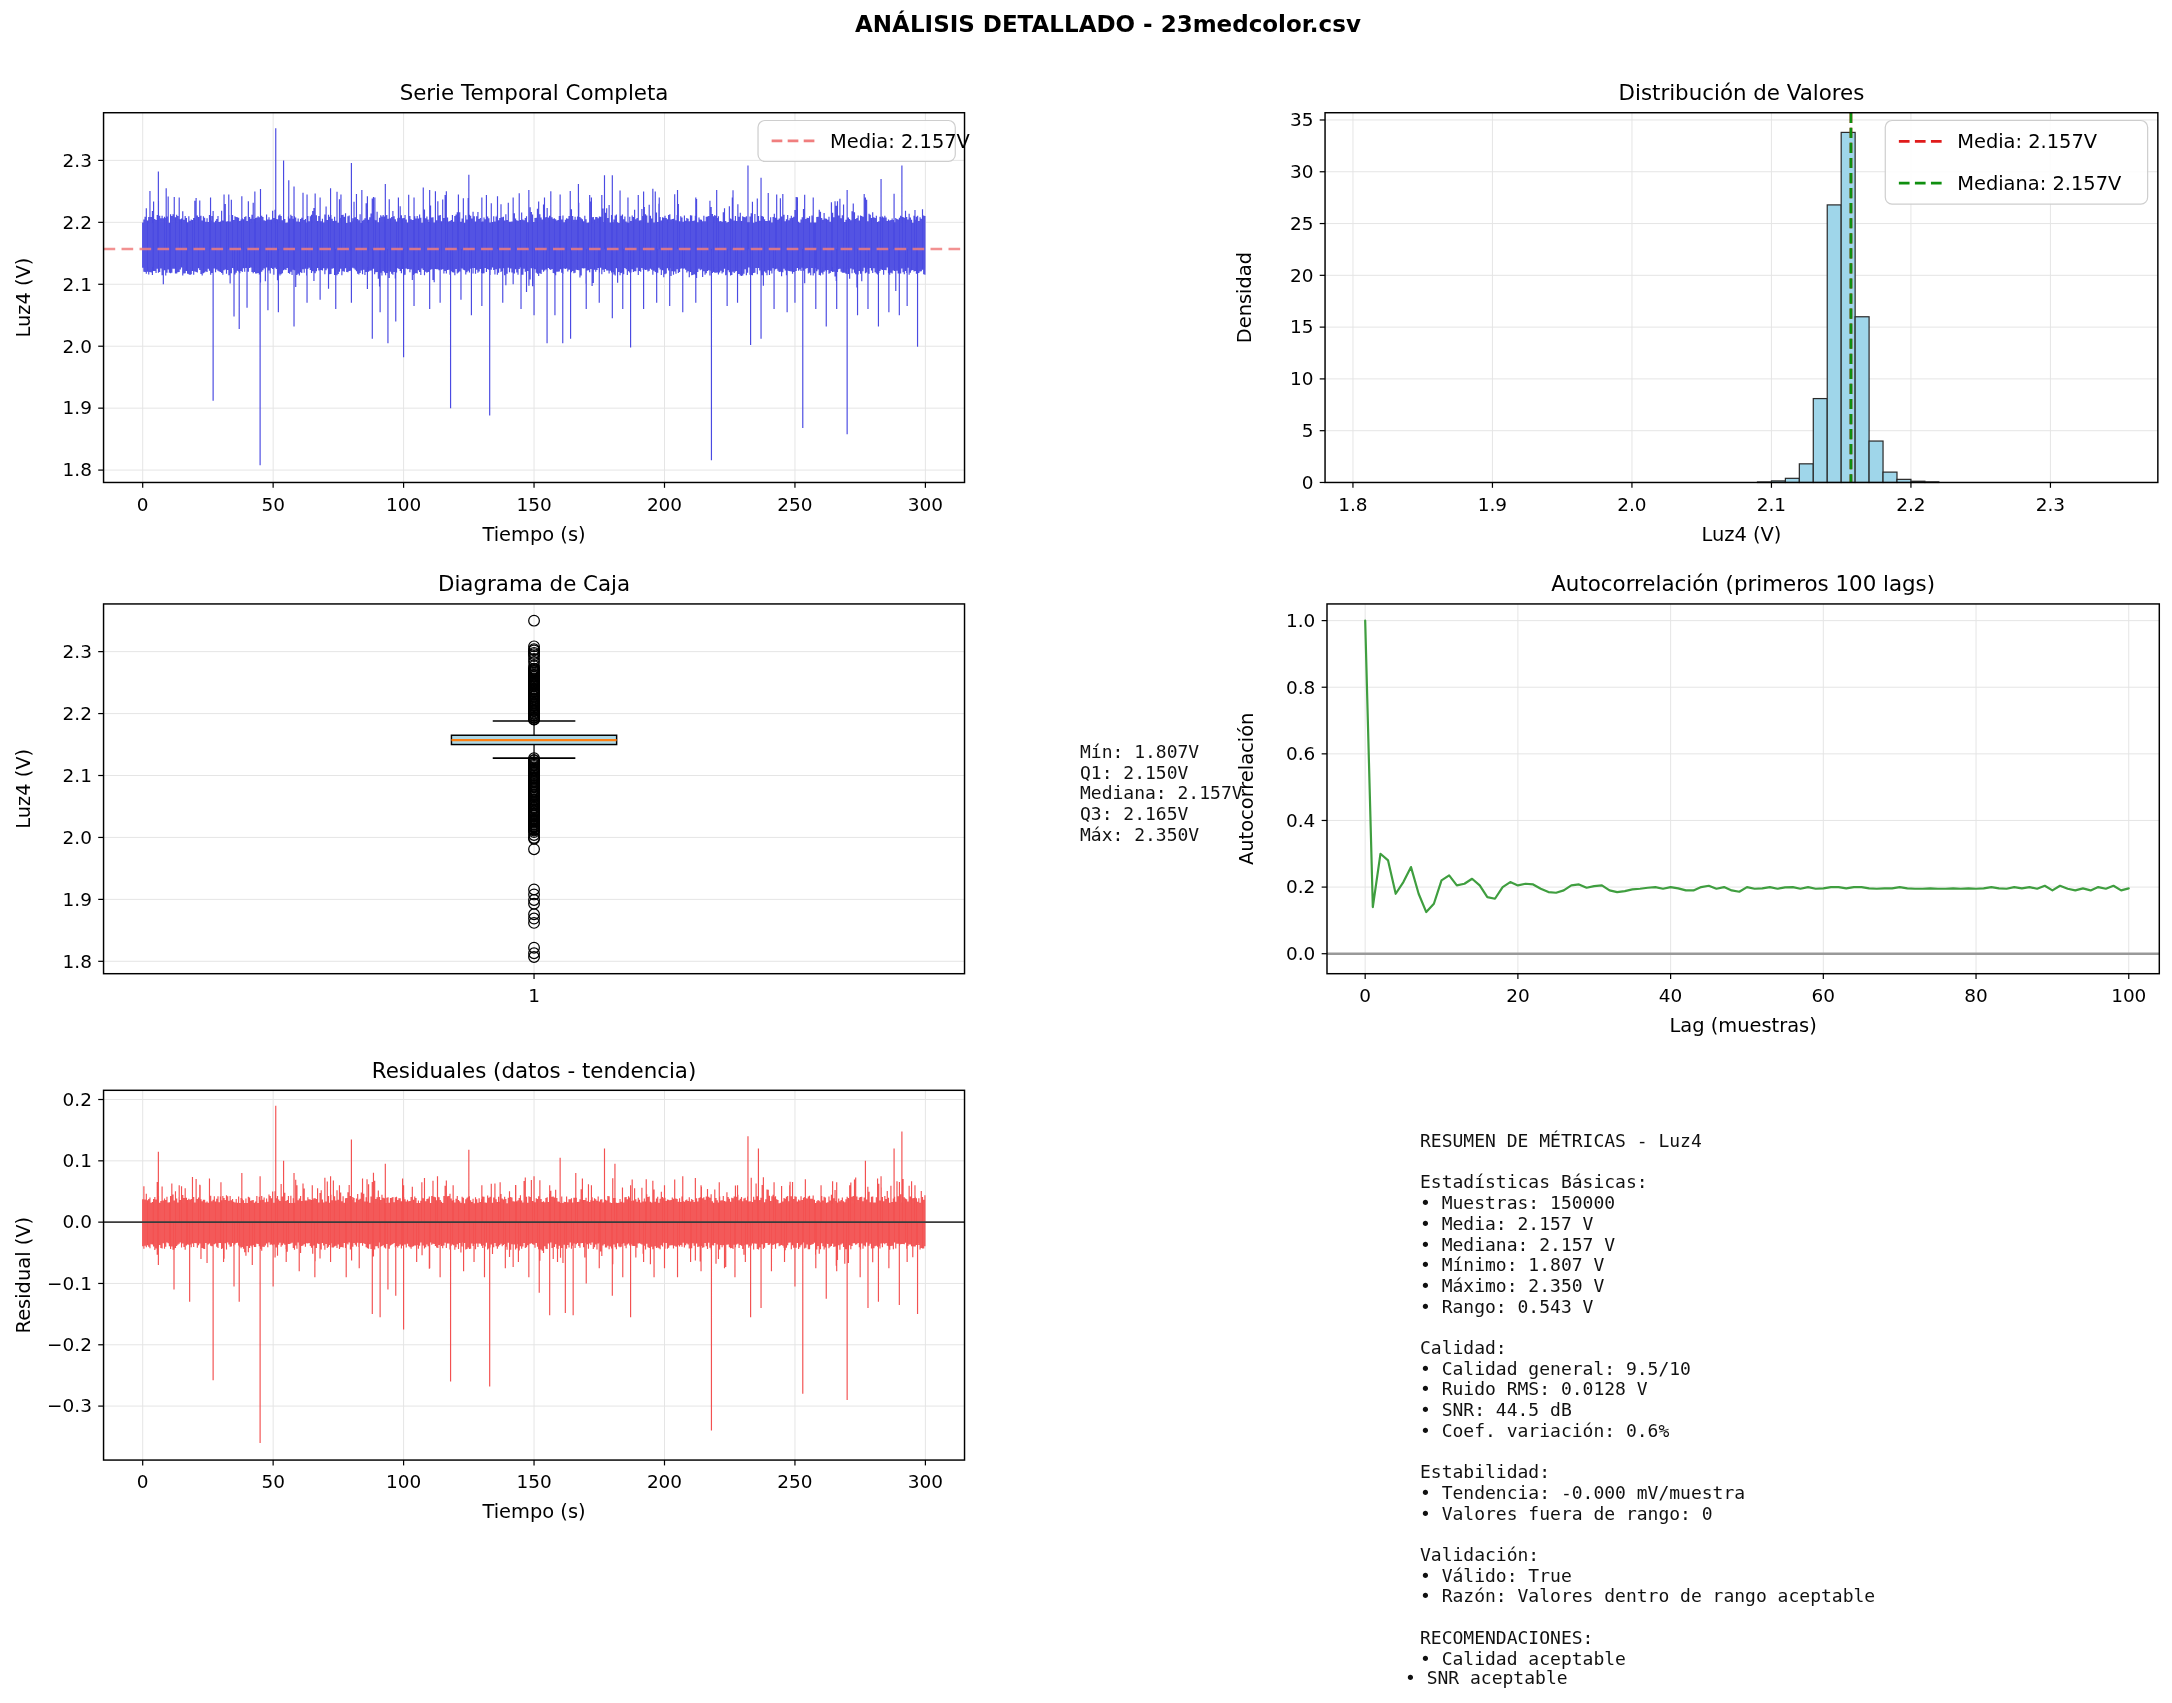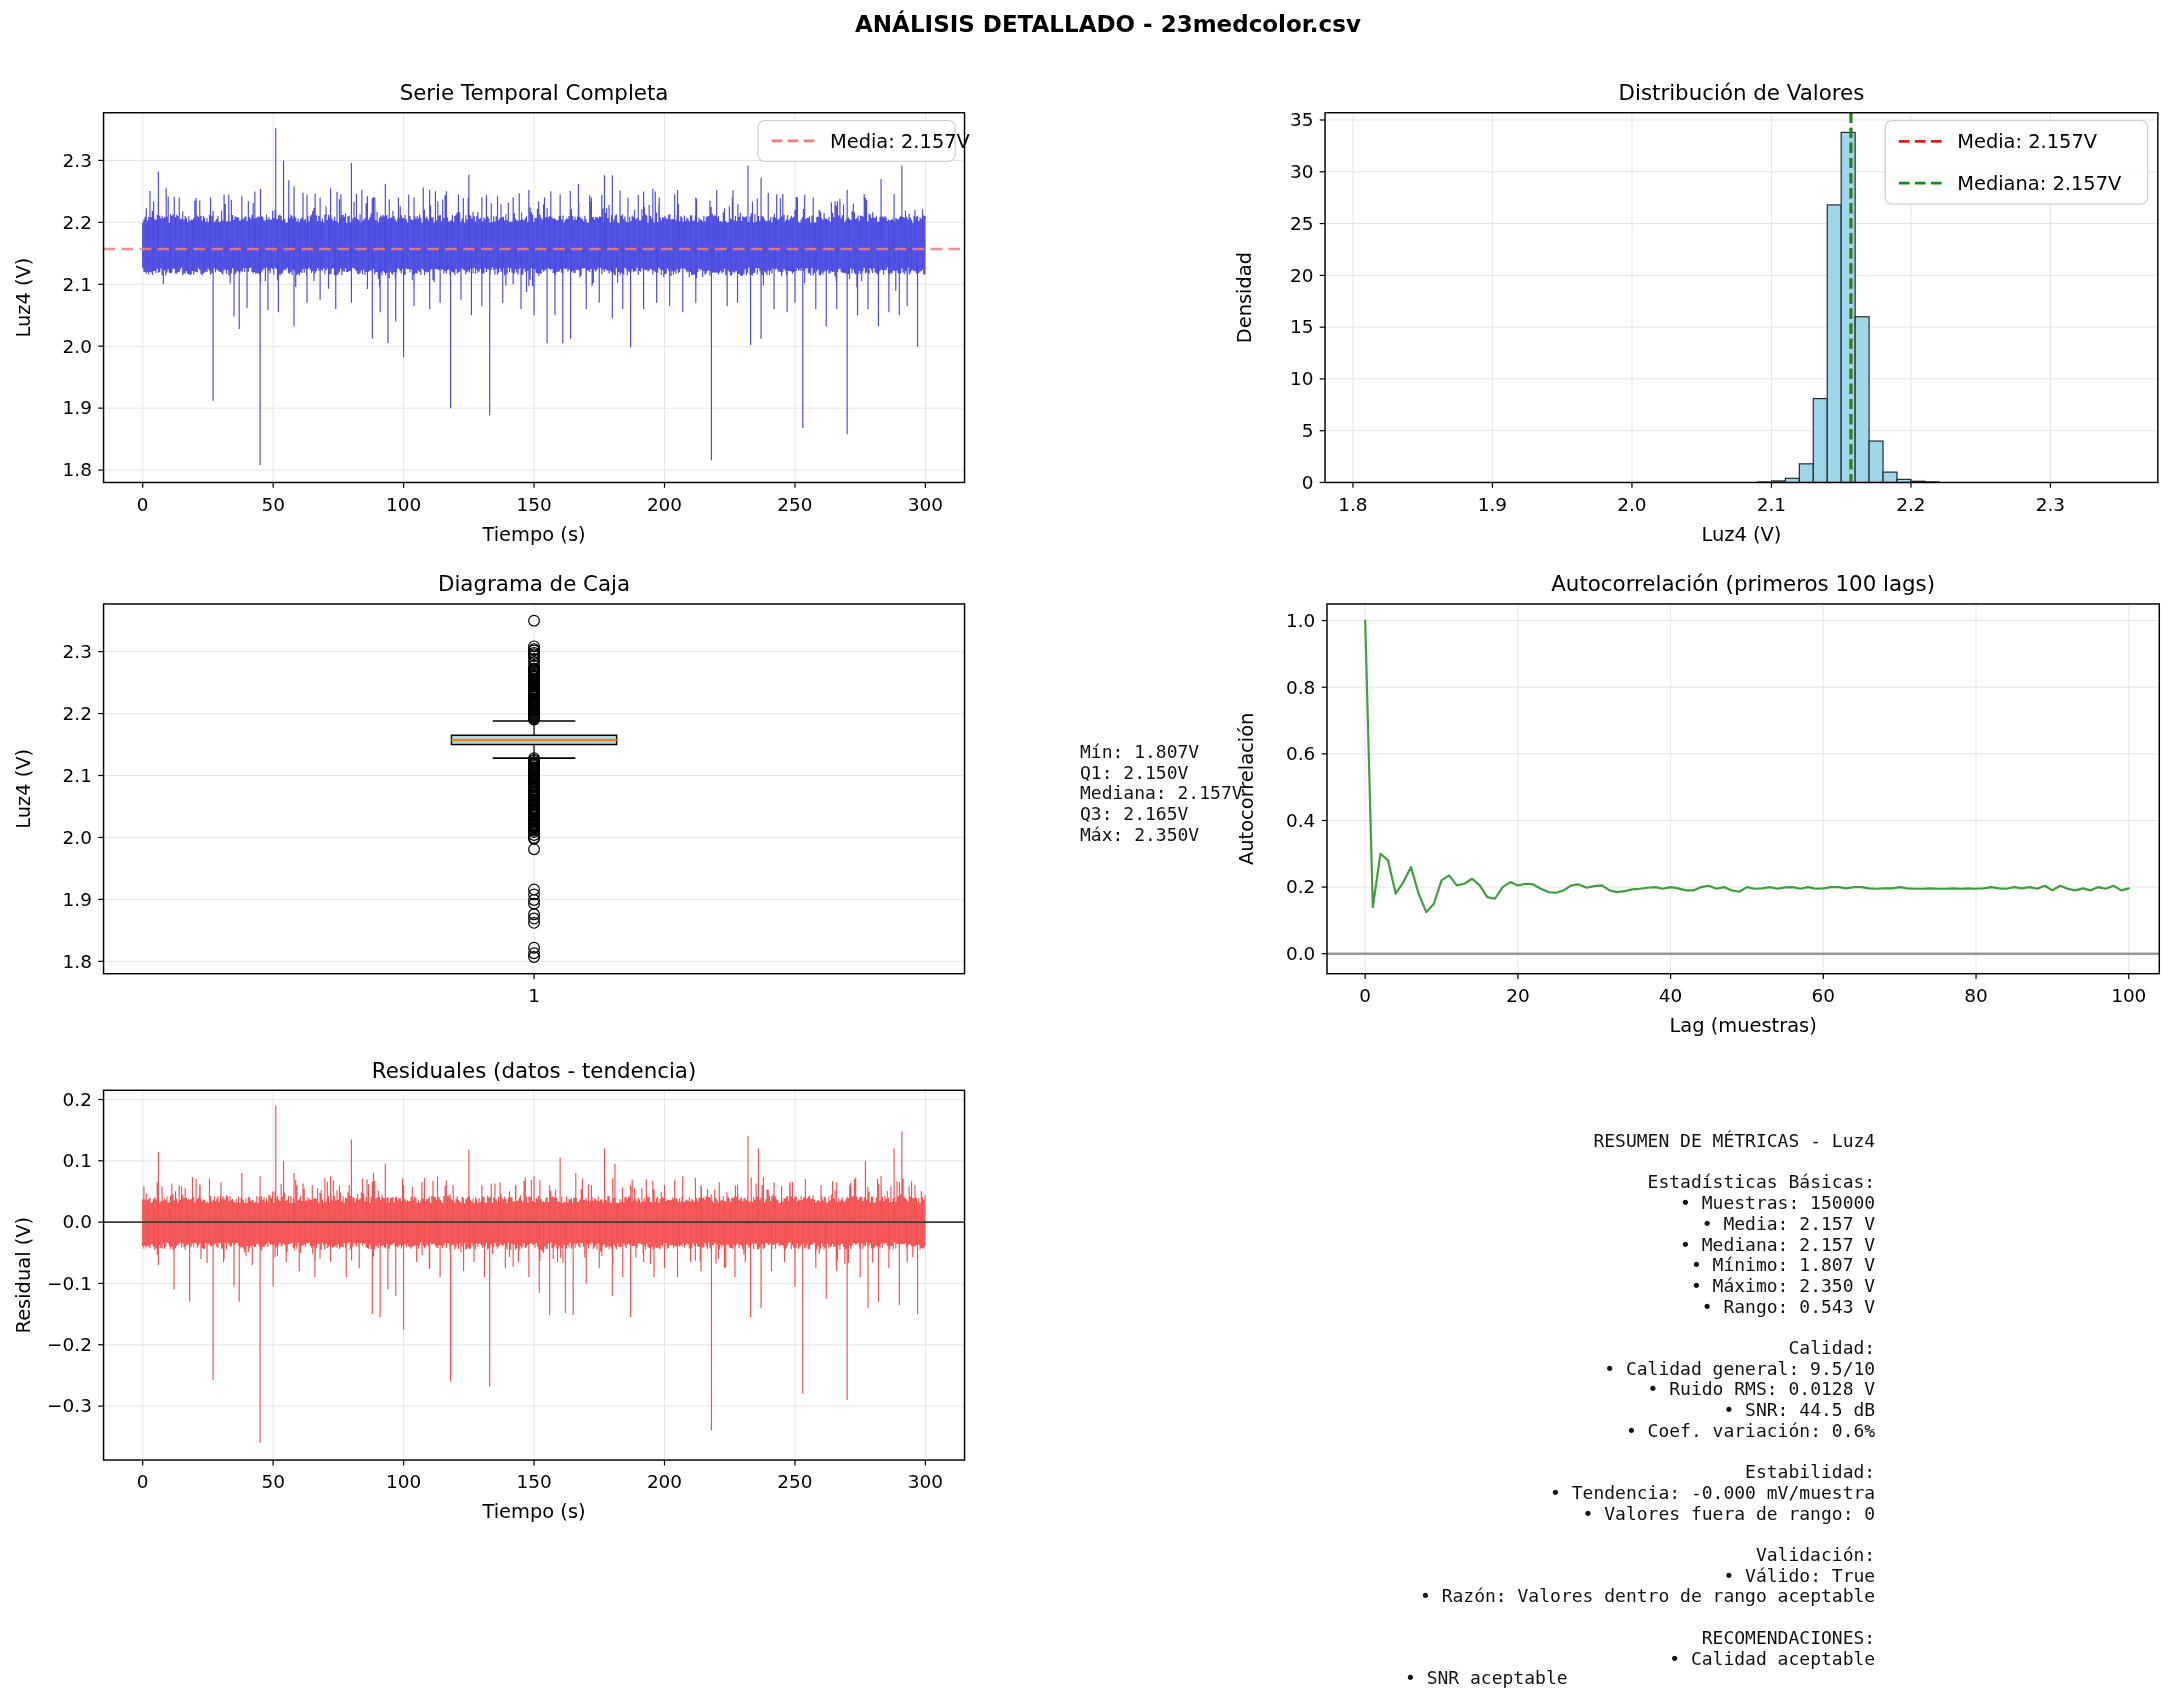--- a/index.html
+++ b/index.html
@@ -5,21 +5,21 @@
   html,body{margin:0;padding:0;background:#fff;}
   .figure{position:relative;width:2172px;height:1703px;background:#ffffff;
           font-family:"DejaVu Sans",sans-serif;color:#000;overflow:hidden;padding-left:44px;}
   .suptitle{position:absolute;left:0;right:0;text-align:center;
             font-weight:bold;font-size:23px;color:#000;}
   #suptitle-1{top:10.7px;}
   #suptitle-2{top:44px;}
   .mono{position:absolute;font-family:"DejaVu Sans Mono",monospace;
         font-size:18px;line-height:20.7px;white-space:pre;color:#111;margin:10px;}
   #box-stats{left:1070px;top:732px;}
-  #metrics{left:1410px;top:1121px;text-align:right;}
+  #metrics{left:1410px;top:1121px;}
   #metrics-last{left:1395px;top:1658px;}
   #chart-canvas{position:absolute;left:0;top:0;}
 </style>
 </head>
 <body>
 
 <div class="figure">
   <div id="suptitle-1" class="suptitle">ANÁLISIS DETALLADO - 23medcolor.csv</div>
 
   <svg id="chart-canvas" width="2172" height="1703" viewBox="0 0 4470 3505">

